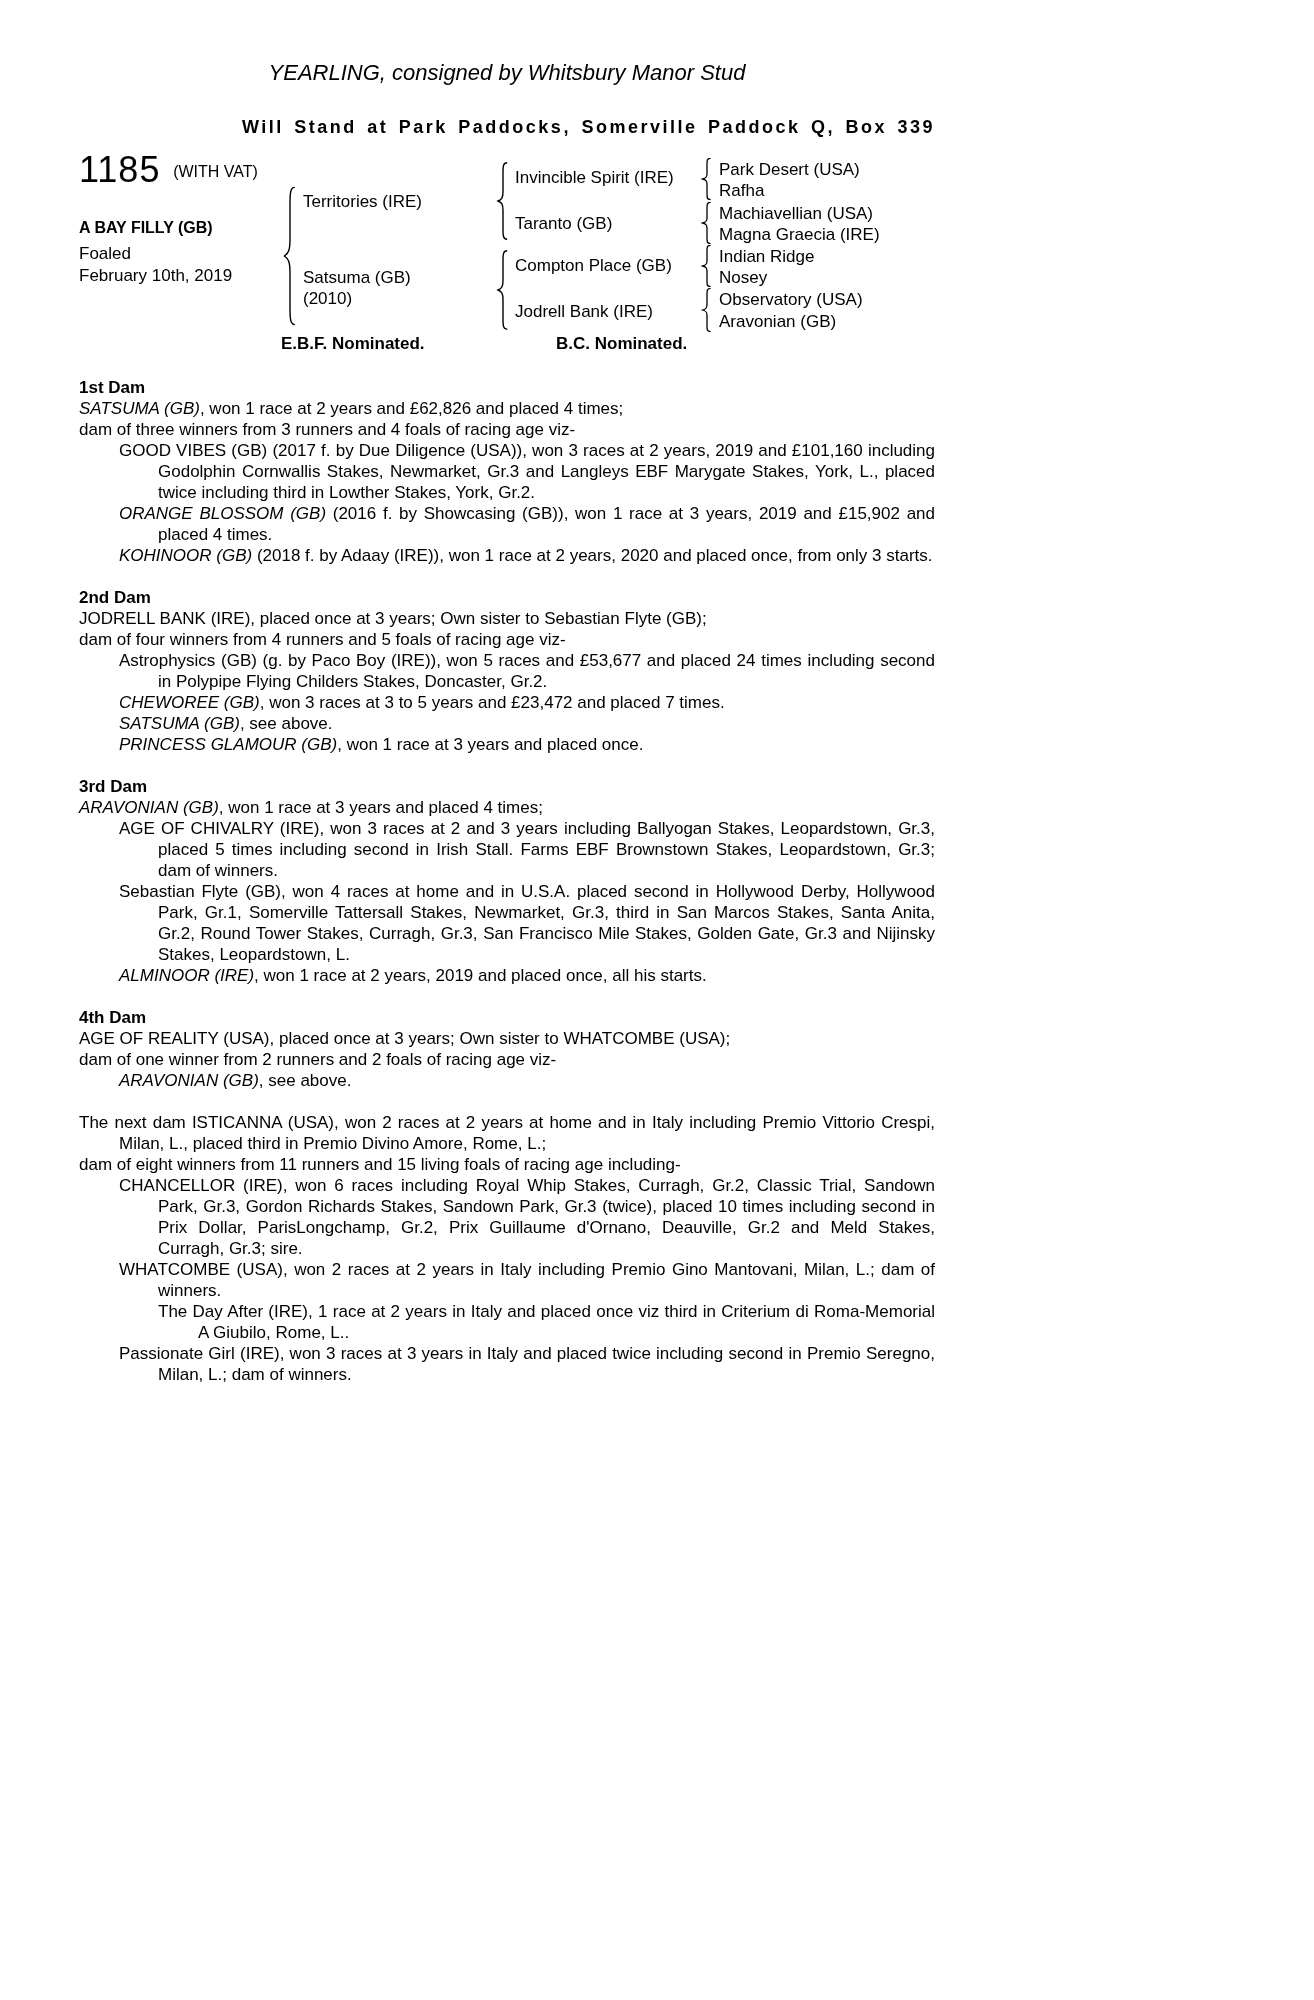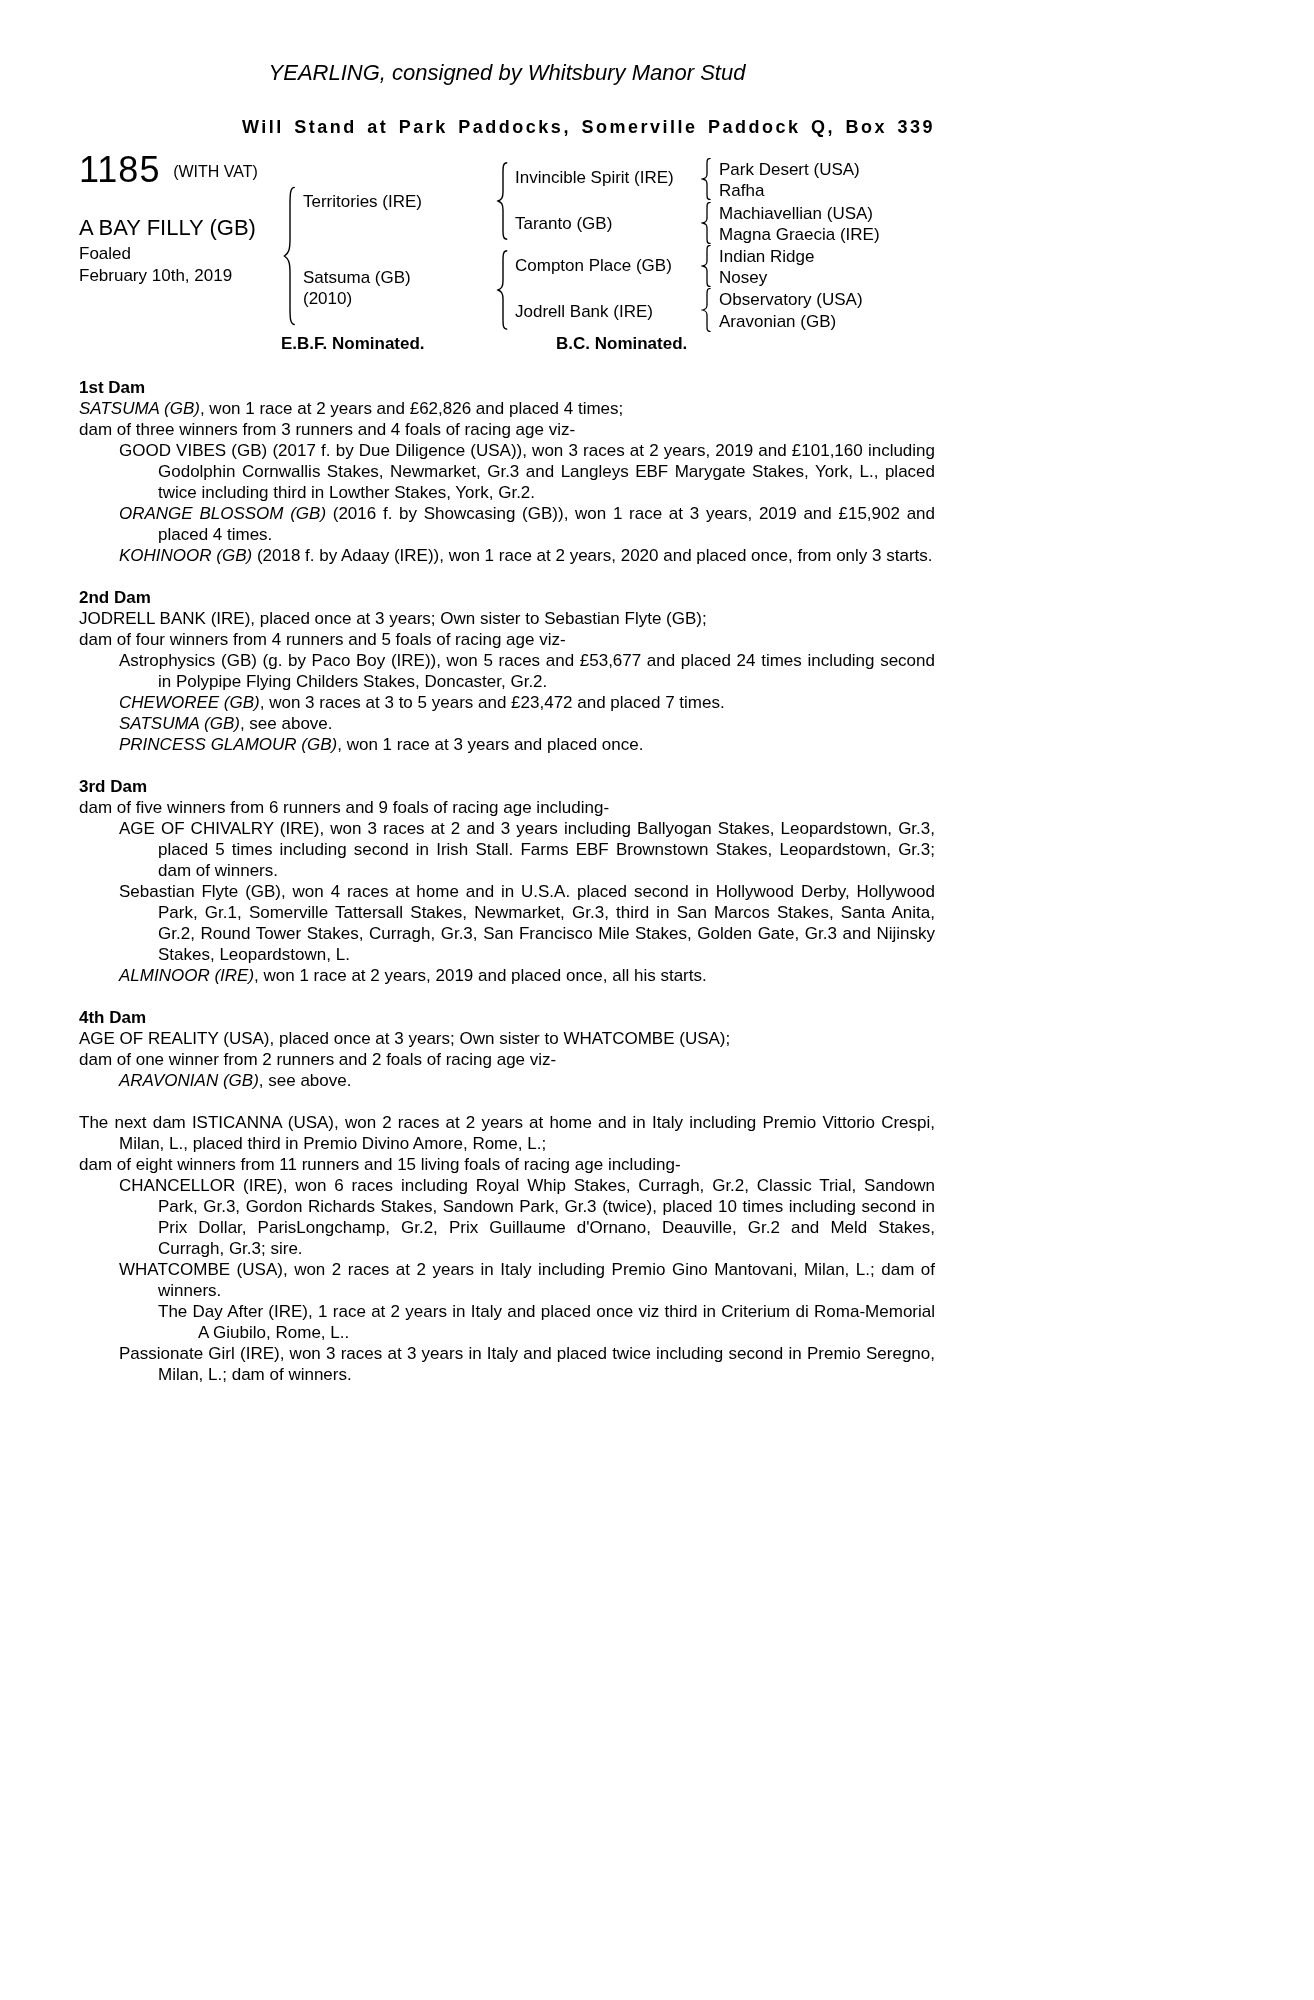--- a/index.html
+++ b/index.html
@@ -41,21 +41,21 @@
     height: 200px;
     font-size: 17px;
   }
   .ped-item {
     position: absolute;
     white-space: nowrap;
     line-height: 20px;
   }
   .lot-number { font-size: 36px; font-weight: normal; letter-spacing: 1px; }
   .lot-vat { font-size: 16px; margin-left: 8px; position: relative; top: -5px; }
-  .lot-desc { font-weight: normal; font-size: 22px; }
+  .lot-desc { font-weight: bold; font-size: 16px; }
   .nominated { font-weight: bold; font-size: 17px; }
   .brace { position: absolute; display: block; }
   .sec-heading { font-weight: bold; line-height: 21px; }
   .cat-section { margin-top: 21px; }
   .para {
     text-align: justify;
     line-height: 21px;
   }
   .para.hang0 { padding-left: 40px; text-indent: -40px; }
   .para.hang1 { padding-left: 79px; text-indent: -39px; }
@@ -142,21 +142,21 @@
         <div class="sec-heading">2nd Dam</div>
         <p class="para "><span>JODRELL BANK (IRE), placed once at 3 years; Own sister to </span><span class="b">Sebastian Flyte (GB)</span><span>;</span></p>
         <p class="para "><span>dam of </span><span class="b">four winners</span><span> from 4 runners and 5 foals of racing age viz-</span></p>
         <p class="para hang1"><span class="b">Astrophysics (GB)</span><span> (g. by Paco Boy (IRE)), won 5 races and £53,677 and placed 24 times including second in Polypipe Flying Childers Stakes, Doncaster, </span><span class="b">Gr.2</span><span>.</span></p>
         <p class="para hang1"><span class="i">CHEWOREE (GB)</span><span>, won 3 races at 3 to 5 years and £23,472 and placed 7 times.</span></p>
         <p class="para hang1"><span class="i">SATSUMA (GB)</span><span>, see above.</span></p>
         <p class="para hang1"><span class="i">PRINCESS GLAMOUR (GB)</span><span>, won 1 race at 3 years and placed once.</span></p>
       </section>
       <section class="cat-section">
         <div class="sec-heading">3rd Dam</div>
-        <p class="para "><span>dam of </span><span class="b">five winners</span><span> from 6 runners and 9 foals of racing age including-</span></p>
+        <p class="para "><span class="i">ARAVONIAN (GB)</span><span>, </span><span class="b">won</span><span> 1 race at 3 years and placed 4 times;</span></p>
         <p class="para hang1"><span class="b">AGE OF CHIVALRY (IRE)</span><span>, won 3 races at 2 and 3 years including Ballyogan Stakes, Leopardstown, </span><span class="b">Gr.3</span><span>, placed 5 times including second in Irish Stall. Farms EBF Brownstown Stakes, Leopardstown, </span><span class="b">Gr.3</span><span>; dam of winners.</span></p>
         <p class="para hang1"><span class="b">Sebastian Flyte (GB)</span><span>, won 4 races at home and in U.S.A. placed second in Hollywood Derby, Hollywood Park, </span><span class="b">Gr.1</span><span>, Somerville Tattersall Stakes, Newmarket, </span><span class="b">Gr.3</span><span>, third in San Marcos Stakes, Santa Anita, </span><span class="b">Gr.2</span><span>, Round Tower Stakes, Curragh, </span><span class="b">Gr.3</span><span>, San Francisco Mile Stakes, Golden Gate, </span><span class="b">Gr.3</span><span> and Nijinsky Stakes, Leopardstown, </span><span class="b">L.</span></p>
         <p class="para hang1"><span class="i">ALMINOOR (IRE)</span><span>, won 1 race at 2 years, 2019 and placed once, all his starts.</span></p>
       </section>
       <section class="cat-section">
         <div class="sec-heading">4th Dam</div>
         <p class="para "><span>AGE OF REALITY (USA), placed once at 3 years; Own sister to </span><span class="b">WHATCOMBE (USA)</span><span>;</span></p>
         <p class="para "><span>dam of </span><span class="b">one winner</span><span> from 2 runners and 2 foals of racing age viz-</span></p>
         <p class="para hang1"><span class="i">ARAVONIAN (GB)</span><span>, see above.</span></p>
       </section>

